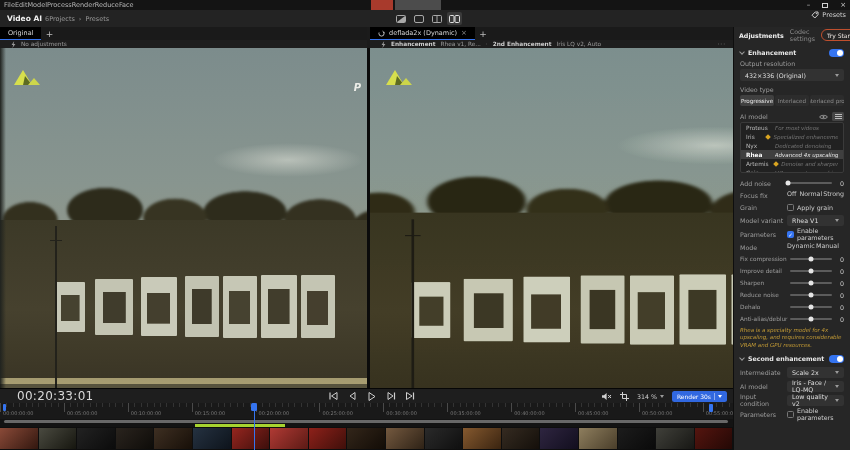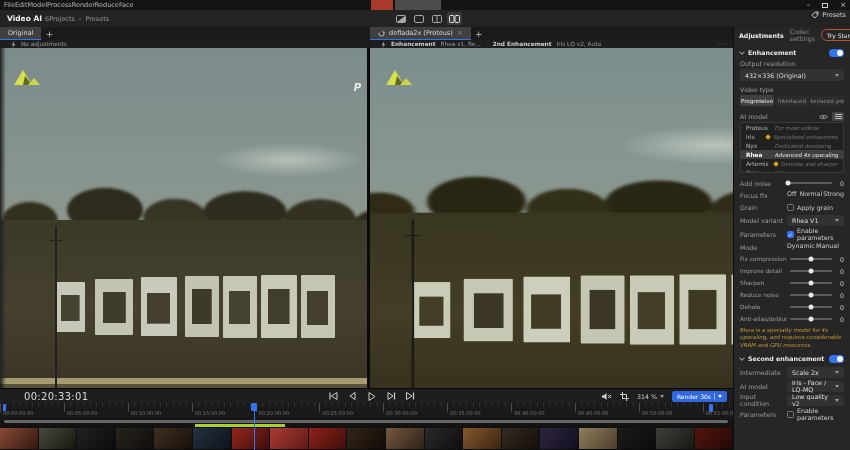--- a/index.html
+++ b/index.html
@@ -29,21 +29,21 @@
   .credits { display:flex; align-items:center; gap:2px; font-size:6.5px; color:#e2e2e2; }
   .coin { width:6px; height:6px; border-radius:50%; background:#d9a521; display:inline-block; }
   .avatar { width:9px; height:9px; border-radius:50%; background:#9a9a9a; position:relative; overflow:hidden; }
   .avatar::before { content:""; position:absolute; left:2.8px; top:1.4px; width:3.4px; height:3.4px; border-radius:50%; background:#4c4c4c; }
   .avatar::after { content:""; position:absolute; left:1.2px; top:5.6px; width:6.6px; height:4px; border-radius:50% 50% 0 0; background:#4c4c4c; }
 
   
   .tabstrip { position:absolute; top:27px; height:13px; background:#1a1a1a; display:flex; align-items:stretch; }
   .tabstrip.left { left:0; width:367px; }
   .tabstrip.right { left:370px; width:363px; }
-  .tab { display:flex; align-items:center; gap:4px; padding:0 8px; background:#404040; font-size:6.5px; color:#d8d8d8; border-bottom:1px solid #3574f0; }
+  .tab { display:flex; align-items:center; gap:4px; padding:0 8px; background:#000000; font-size:6.5px; color:#d8d8d8; border-bottom:1px solid #3574f0; }
   .tab .close { color:#8a8a8a; font-size:7px; }
   .tab-add { width:16px; display:flex; align-items:center; justify-content:center; color:#bdbdbd; font-size:9px; }
 
   
   .adjbar { position:absolute; top:40px; height:8px; background:#1e1e1e; display:flex; align-items:center; font-size:5.8px; color:#9a9a9a; gap:5px; }
   .adjbar.left { left:0; width:367px; padding-left:11px; }
   .adjbar.right { left:370px; width:363px; padding-left:11px; }
   .adjbar b { color:#cfcfcf; font-weight:bold; }
   .adjbar .more { position:absolute; right:7px; color:#bbb; letter-spacing:1px; }
 
@@ -121,21 +121,21 @@
   .track { position:relative; flex:1; height:2px; background:#5c5c5c; border-radius:1px; margin-right:6px; }
   .knob { position:absolute; top:50%; width:5px; height:5px; border-radius:50%; background:#e6e6e6; transform:translate(-50%,-50%); }
   .sl-val { width:6px; text-align:right; color:#cfcfcf; }
   .note { margin:2px 0 3px 0; color:#c49b35; font-style:italic; font-size:5.5px; line-height:1.35; }
   .dd-row { display:flex; align-items:center; height:14px; gap:3px; }
   .dd-row .plab { width:44px; flex:none; color:#9d9d9d; }
   .dd-row .dropdown { flex:1; margin:0; height:11px; }
 
   
   .transport { position:absolute; left:0; top:388px; width:733px; height:15px; background:#1e1e1e; border-top:1px solid #060606; display:flex; align-items:center; }
-  .timecode { padding-left:24px; font-size:10px; color:#d8d8d8; letter-spacing:.3px; }
+  .timecode { padding-left:17px; font-size:12px; color:#d8d8d8; letter-spacing:.3px; }
   .pb-controls { position:absolute; left:328px; display:flex; gap:9px; align-items:center; }
   .t-right { position:absolute; right:6px; display:flex; align-items:center; gap:8px; }
   .zoom-ind { display:flex; align-items:center; gap:3px; font-size:6.3px; color:#cfcfcf; }
   .render-btn { display:flex; align-items:center; gap:3px; background:#3168e0; border-radius:2.5px; height:11px; padding:0 5px; color:#fff; font-size:6px; }
   .render-btn .sep { width:1px; height:7px; background:rgba(255,255,255,.45); }
   .render-btn .dd-chev { border-top-color:#fff; }
 
   
   .ruler { position:absolute; left:0; top:403px; width:733px; height:16px; background:#191919; overflow:hidden; display:flex; }
   .ruler-cell { flex:none; width:63.9px; position:relative; height:100%;
@@ -238,21 +238,21 @@
         <span>Original</span>
       </div>
     <div class="tab-add">+</div>
   </div>
   <div class="tabstrip right">
     <div class="tab">
       <svg width="7" height="7">
           <circle cx="3.5" cy="3.5" r="2.6" fill="none" stroke="#bbb" stroke-dasharray="9 4"></circle>
           <path d="M6 1.4l.6 1.6-1.7.2z" fill="#bbb"></path>
         </svg>
-      <span>deflada2x (Proteus)</span>
+      <span>deflada2x (Dynamic)</span>
       <span class="close">×</span>
     </div>
     <div class="tab-add">+</div>
   </div>
 
   <div class="adjbar left">
     <svg width="5" height="7">
         <path d="M3.2 0L.6 4h1.6L1.4 7l3-4H2.6z" fill="#9a9a9a"></path>
       </svg>
     <span>No adjustments</span>

